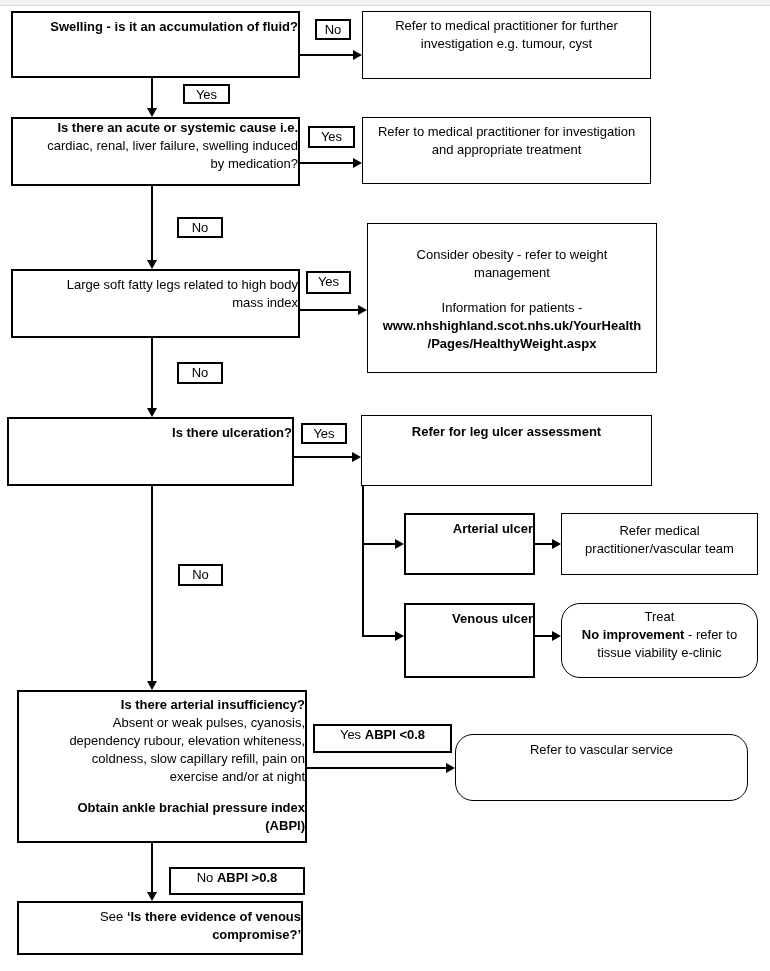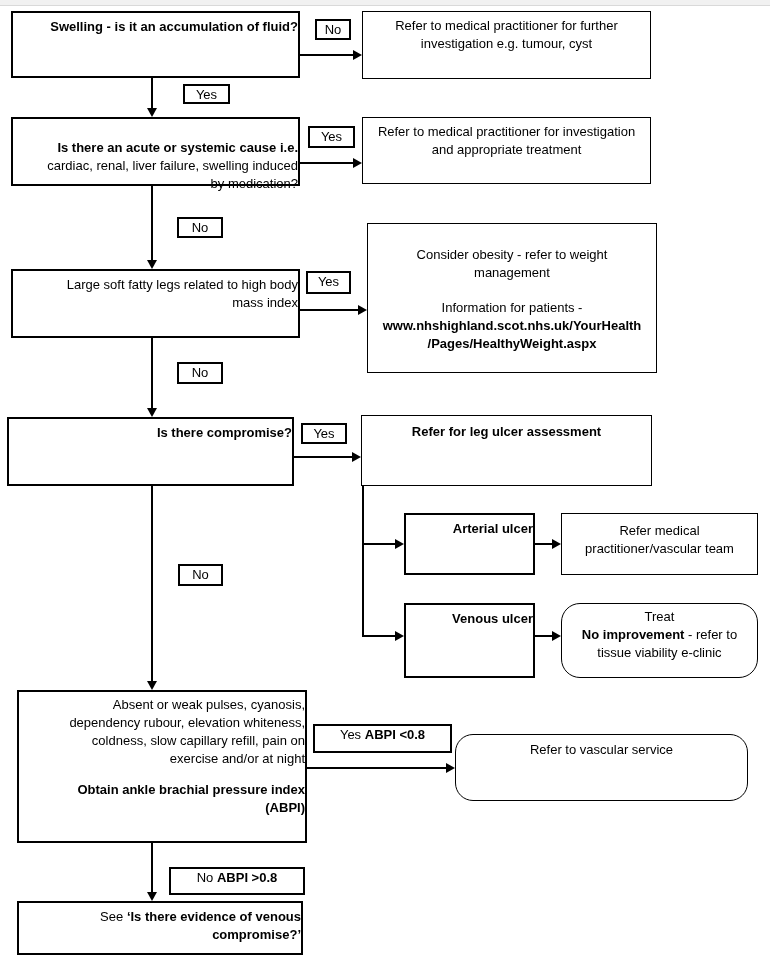--- a/index.html
+++ b/index.html
@@ -35,21 +35,21 @@
 
 <div class="abs obox" style="left:362px;top:11px;width:289px;height:68px;padding-top:5px;">
   <span class="pl">Refer to medical practitioner for further
 investigation e.g. tumour, cyst</span>
 </div>
 
 <div class="abs lbl" style="left:183px;top:84px;width:47px;height:20px;">
   <span>Yes</span>
 </div>
 
-<div class="abs box" style="left:11px;top:117px;width:289px;height:69px;padding-top:20px;">
+<div class="abs box" style="left:11px;top:117px;width:289px;height:69px;padding-top:0;">
   <div class="b">Is there an acute or systemic cause i.e.</div>
   <div class="pl">cardiac, renal, liver failure, swelling induced
 by medication?</div>
 </div>
 
 <div class="abs lbl" style="left:308px;top:126px;width:47px;height:22px;">
   <span>Yes</span>
 </div>
 
 <div class="abs obox" style="left:362px;top:117px;width:289px;height:67px;padding-top:5px;">
@@ -76,21 +76,21 @@
   <div class="pl" style="margin-top:17px;">Information for patients -</div>
   <div class="b pl">www.nhshighland.scot.nhs.uk/YourHealth
 /Pages/HealthyWeight.aspx</div>
 </div>
 
 <div class="abs lbl" style="left:177px;top:362px;width:46px;height:22px;">
   <span>No</span>
 </div>
 
 <div class="abs box" style="left:7px;top:417px;width:287px;height:69px;padding-top:5px;">
-  <span class="b">Is there compromise?</span>
+  <span class="b">Is there ulceration?</span>
 </div>
 
 <div class="abs lbl" style="left:301px;top:423px;width:46px;height:21px;">
   <span>Yes</span>
 </div>
 
 <div class="abs obox" style="left:361px;top:415px;width:291px;height:71px;padding-top:7px;">
   <span class="b">Refer for leg ulcer assessment</span>
 </div>
 
@@ -111,20 +111,21 @@
   <div>Treat</div>
   <div><span class="b">No improvement</span> <span>- refer to</span></div>
   <div>tissue viability e-clinic</div>
 </div>
 
 <div class="abs lbl" style="left:178px;top:564px;width:45px;height:22px;">
   <span>No</span>
 </div>
 
 <div class="abs box" style="left:17px;top:690px;width:290px;height:153px;padding-top:4px;">
+  <div class="b">Is there arterial insufficiency?</div>
   <div class="pl">Absent or weak pulses, cyanosis,
 dependency rubour, elevation whiteness,
 coldness, slow capillary refill, pain on
 exercise and/or at night</div>
   <div class="b pl" style="margin-top:13px;">Obtain ankle brachial pressure index
 (ABPI)</div>
 </div>
 
 <div class="abs lbl" style="left:313px;top:724px;width:139px;height:29px;">
   <div><span>Yes</span> <span class="b">ABPI &lt;0.8</span></div>

